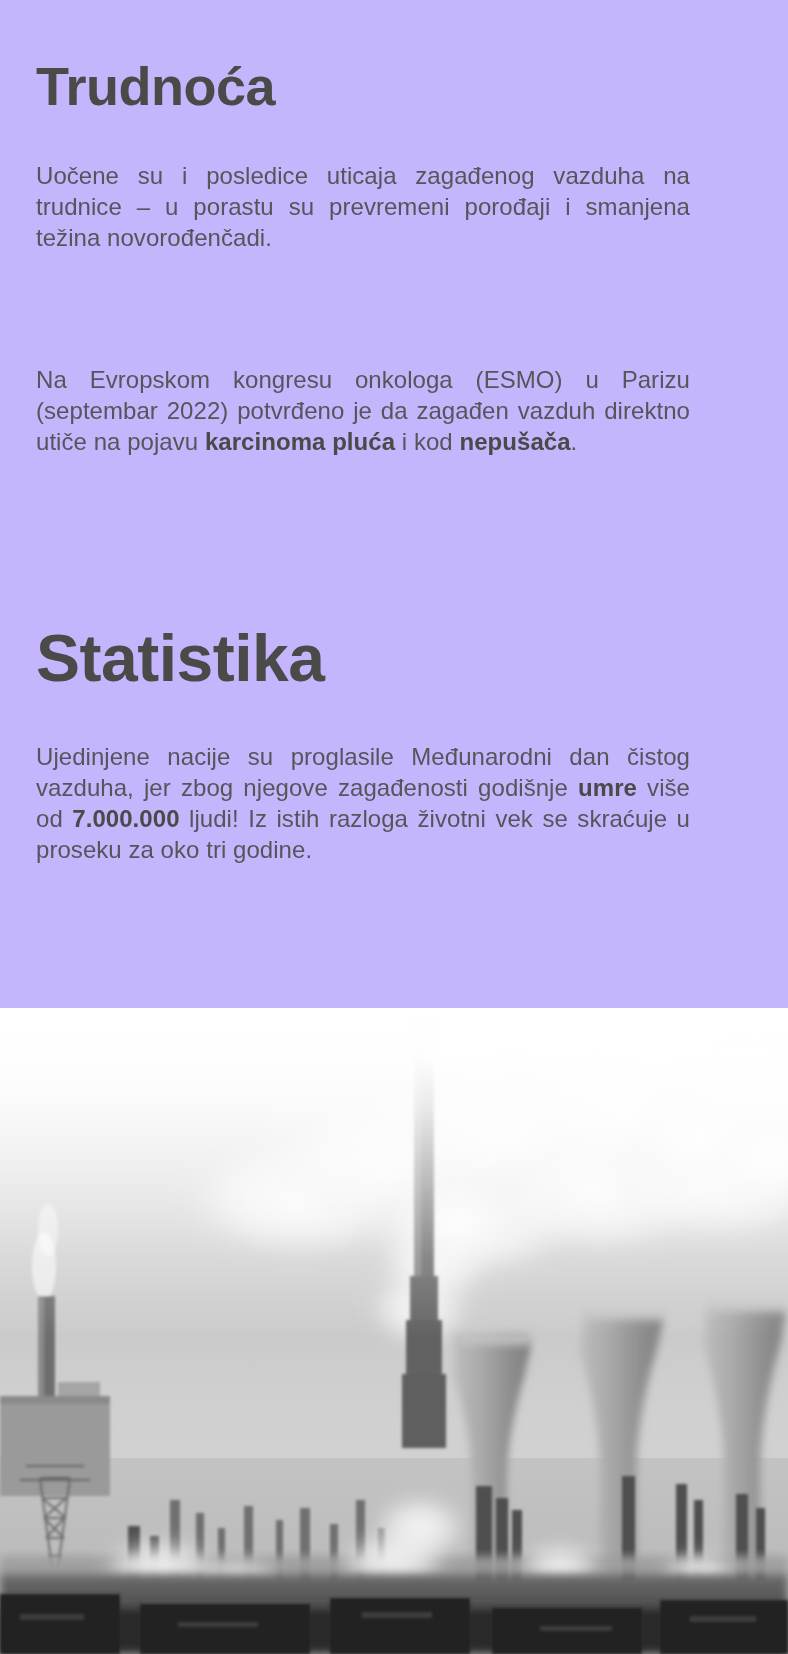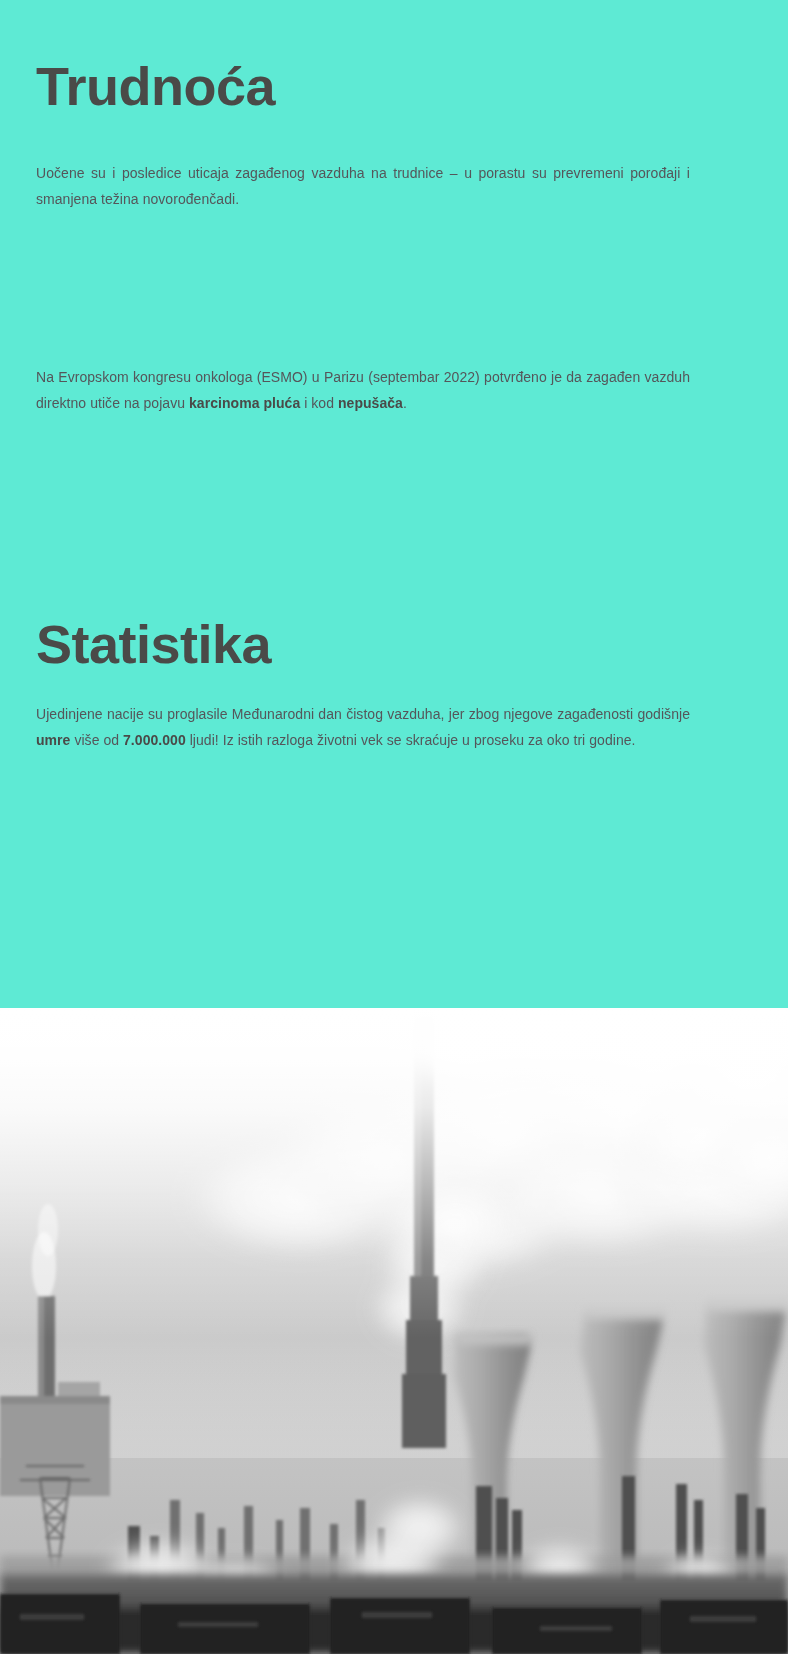--- a/index.html
+++ b/index.html
@@ -13,64 +13,64 @@
   body {
     font-family: "Liberation Sans", sans-serif;
     position: relative;
     overflow: hidden;
   }
 
   .page {
     position: relative;
     width: 788px;
     height: 1654px;
-    background: #5eead4;
+    background: #c4b5fd;
   }
 
   .content {
     position: absolute;
     top: 0; left: 0;
     width: 788px;
     padding: 0 98px 0 36px;
     z-index: 5;
   }
 
   .section-heading {
     font-family: "Liberation Sans", sans-serif;
     font-weight: bold;
     color: #4a4a48;
     letter-spacing: -0.5px;
     line-height: 1.05;
   }
 
   .sec-1 .section-heading { font-size: 54px; margin-top: 58px; }
   .sec-2 .section-heading { font-size: 54px; margin-top: 0; }
-  .sec-3 .section-heading { font-size: 54px; margin-top: 4px; }
+  .sec-3 .section-heading { font-size: 66px; margin-top: 12px; }
 
   .section-body {
-    font-size: 14px;
-    line-height: 26px;
+    font-size: 24px;
+    line-height: 31px;
     color: #55565a;
     text-align: justify;
     font-weight: normal;
     letter-spacing: 0.05px;
   }
 
   .section-body b {
     font-weight: bold;
     color: #4a4a48;
   }
 
   .sec-1 { position: absolute; top: 0; left: 0; width: 788px; padding: 0 98px 0 36px; }
   .sec-2 { position: absolute; top: 330px; left: 0; width: 788px; padding: 0 98px 0 36px; }
   .sec-3 { position: absolute; top: 612px; left: 0; width: 788px; padding: 0 98px 0 36px; }
 
   .sec-1 .section-body { margin-top: 45px; }
   .sec-2 .section-body { margin-top: 34px; }
-  .sec-3 .section-body { margin-top: 28px; }
+  .sec-3 .section-body { margin-top: 48px; }
 
   
   .photo {
     position: absolute;
     left: 0;
     top: 1008px;
     width: 788px;
     height: 646px;
     overflow: hidden;
     z-index: 1;

